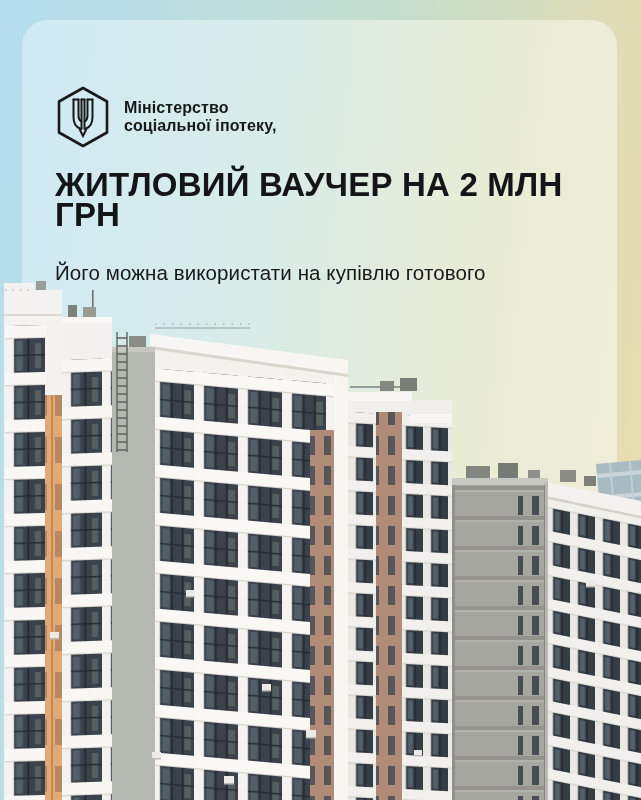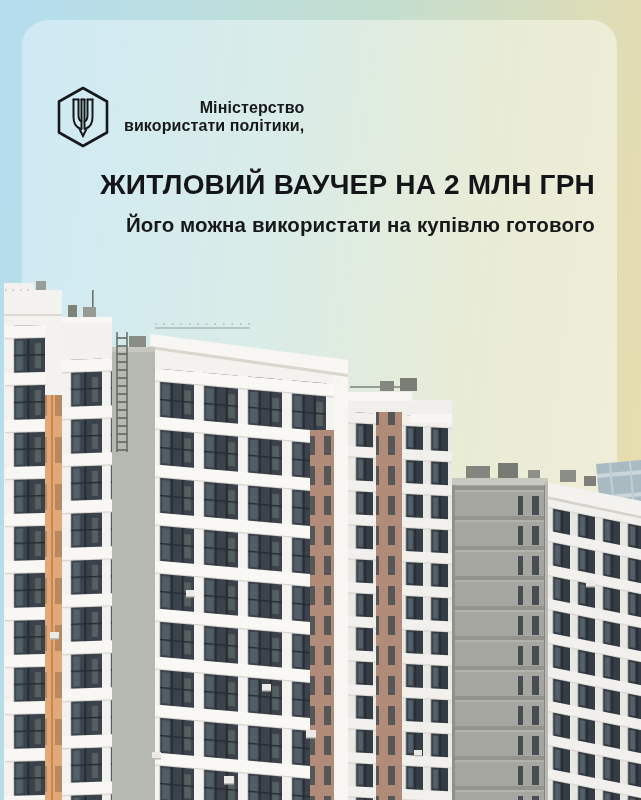--- a/index.html
+++ b/index.html
@@ -6,26 +6,26 @@
   body{
     width:641px;height:800px;position:relative;overflow:hidden;
     font-family:"Liberation Sans","DejaVu Sans",sans-serif;
     background:linear-gradient(97deg,#b4ddef 0%,#c3decf 52%,#e3dcb2 88%,#eadfae 100%);
   }
   .card{
     position:absolute;left:22px;top:20px;width:595px;height:780px;
     border-radius:26px 26px 0 0;
     background:linear-gradient(97deg,#cfeaf5 0%,#d9ece7 40%,#e9ecd5 72%,#f1eed9 100%);
   }
-  .content{position:absolute;left:33px;top:0;width:540px;text-align:right;}
+  .content{position:absolute;left:33px;top:0;width:540px;}
   .brand{display:flex;align-items:center;gap:13px;margin-top:66px;}
   .brand svg{display:block;}
   .ministry{font-size:16px;line-height:18.5px;font-weight:700;color:#17181a;letter-spacing:.1px;}
-  .headline{margin-top:22px;font-size:28px;line-height:30px;font-weight:800;color:#141518;letter-spacing:.2px;}
-  .subtitle{margin-top:12px;font-size:20.5px;line-height:26px;font-weight:700;color:#17181a;letter-spacing:.1px;}
+  .headline{margin-top:22px;font-size:33px;line-height:30px;font-weight:800;color:#141518;letter-spacing:.2px;}
+  .subtitle{margin-top:30px;font-size:20.5px;line-height:26px;font-weight:400;color:#17181a;letter-spacing:.1px;}
   .skyline{position:absolute;left:0;top:280px;width:641px;height:520px;z-index:5;}
 </style>
 </head>
 <body>
 
 <div class="card">
   <div class="content">
     <div class="brand">
       <span>
         <svg width="56" height="62" viewBox="0 0 56 62" fill="none">
@@ -37,21 +37,21 @@
             <path d="M32.5 13.5 V29 q0 5 -2.8 6.3"></path>
             <path d="M26.5 13.5 V43"></path>
             <path d="M29.5 13.5 V43"></path>
             <path d="M24.8 43.5 28 50 31.2 43.5"></path>
             <path d="M18.5 13.5 H23.5 M26.5 13.5 H29.5 M32.5 13.5 H37.5"></path>
           </g>
         </svg>
       </span>
       <div class="ministry">
         <div>Міністерство</div>
-        <div>використати політики,</div>
+        <div>соціальної іпотеку,</div>
       </div>
     </div>
     <div class="headline">ЖИТЛОВИЙ ВАУЧЕР НА 2 МЛН ГРН</div>
     <div class="subtitle">
       <div>Його можна використати на купівлю готового</div>
     </div>
   </div>
 </div>
 
 <div class="skyline">

